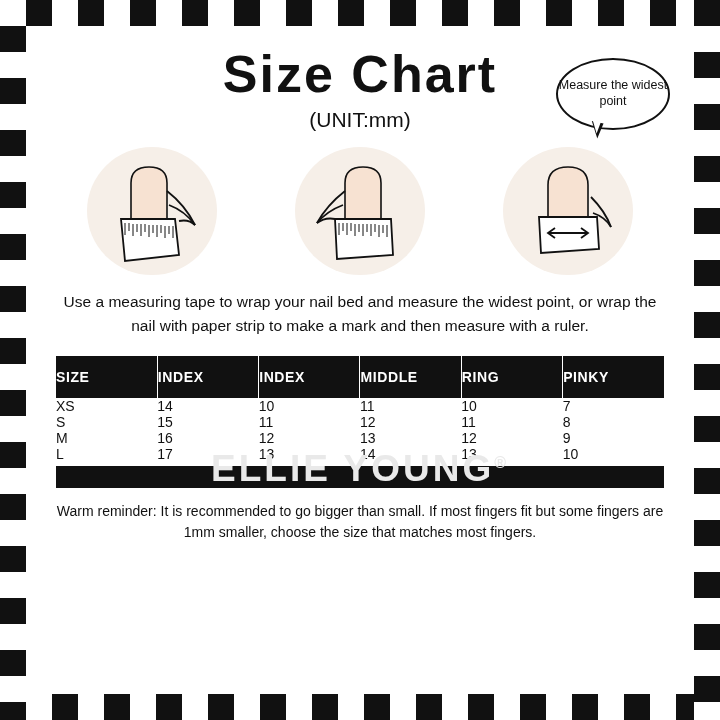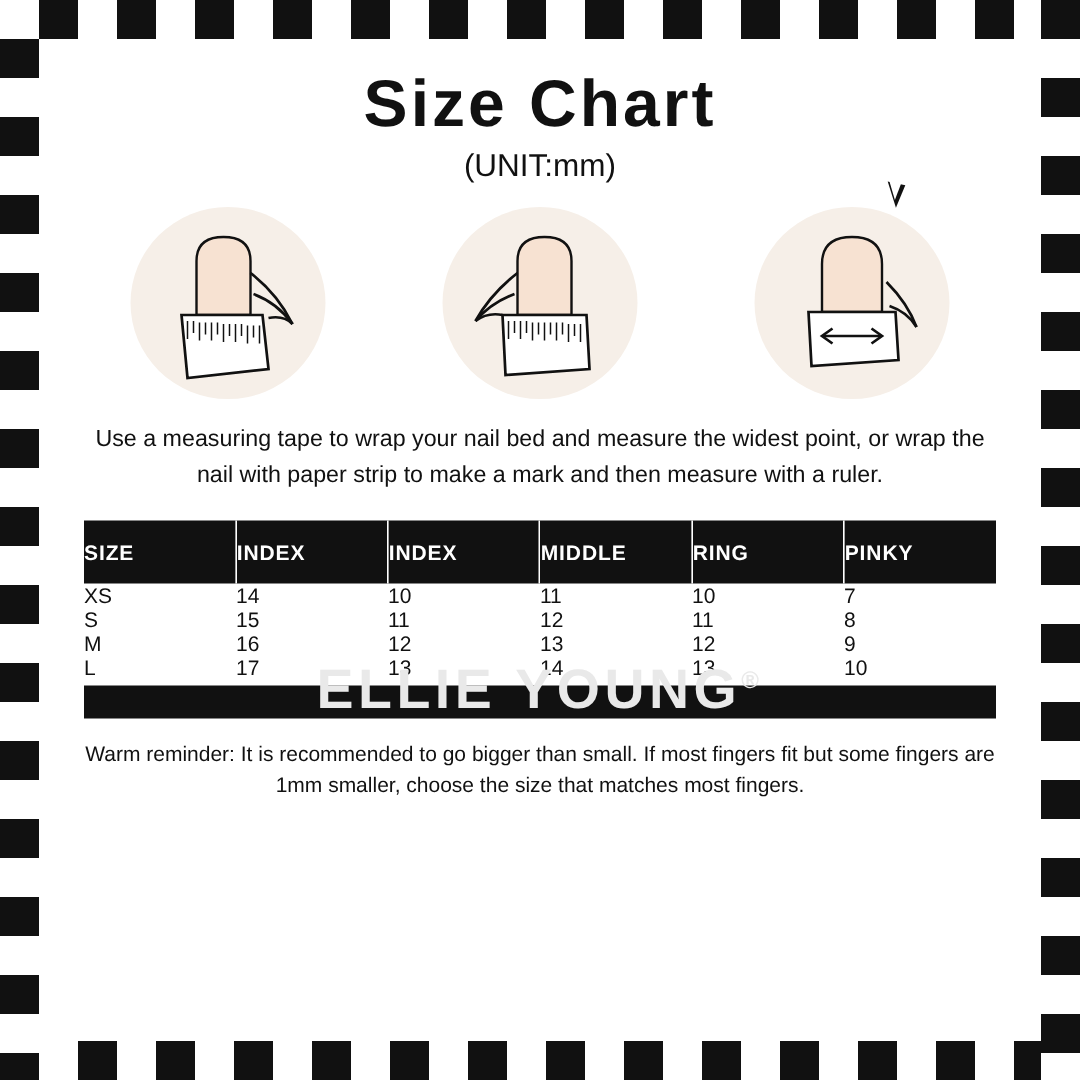--- a/index.html
+++ b/index.html
@@ -47,21 +47,21 @@
     background: #ffffff;
     overflow: hidden;
   }
 
   
   #title-block {
     text-align: center;
     padding-top: 20px;
   }
   #main-title {
-    font-size: 44px;
+    font-size: 52px;
     font-weight: bold;
     letter-spacing: 2px;
     color: #111;
     line-height: 1.1;
   }
   #unit-label {
     font-size: 21px;
     color: #111;
     margin-top: 5px;
   }
@@ -210,20 +210,23 @@
   <div class="checker left"></div>
   <div class="checker right"></div>
 
   <div id="card">
 
     <div id="title-block">
       <div id="main-title">Size Chart</div>
       <div id="unit-label">(UNIT:mm)</div>
     </div>
 
+    <div id="callout">
+      <span>Measure the widest point</span>
+    </div>
     <div id="callout-tail"></div>
     <div id="callout-tail-inner"></div>
 
     <div id="illus-row">
 
       <div class="illus">
         <svg width="130" height="128" viewBox="0 0 130 128">
 
           <path d="M44 36 q0 -16 18 -16 q18 0 18 16 l0 36 l-36 0 z" fill="#f7e2d2" stroke="#111" stroke-width="1.6"></path>
 

